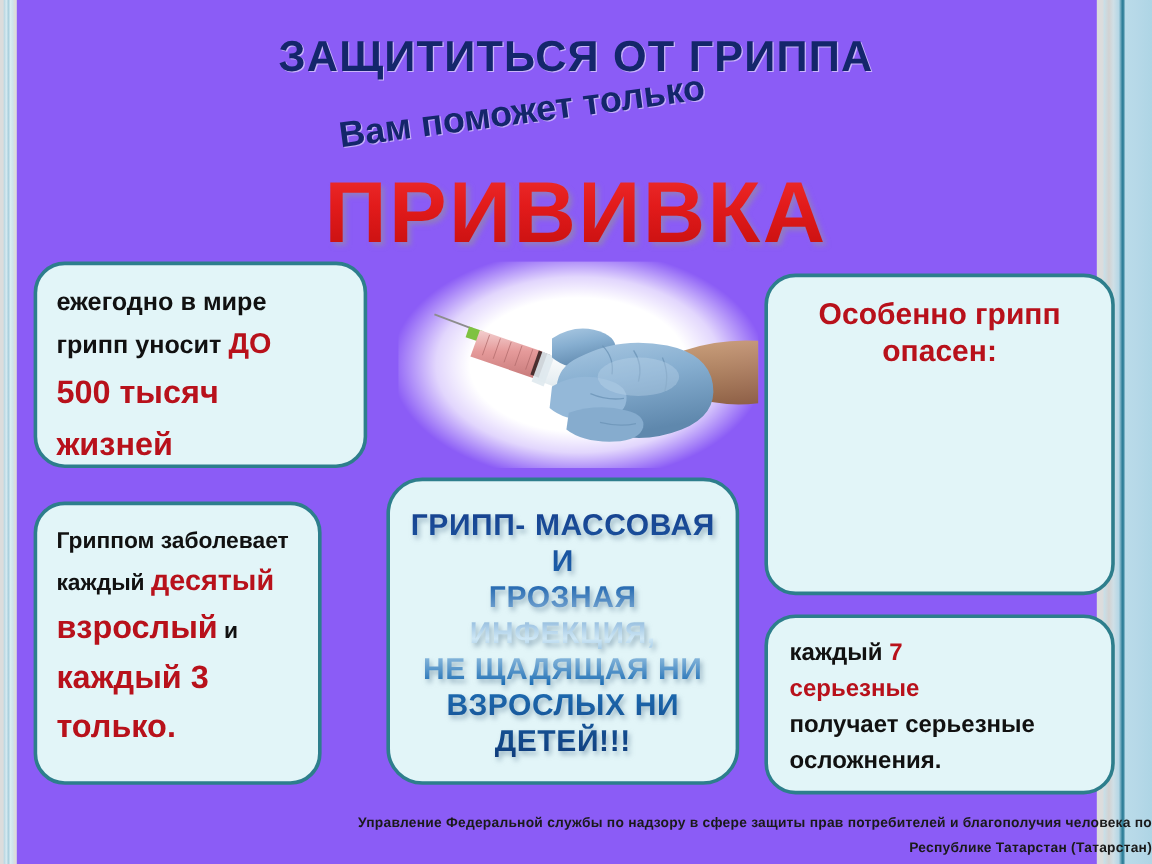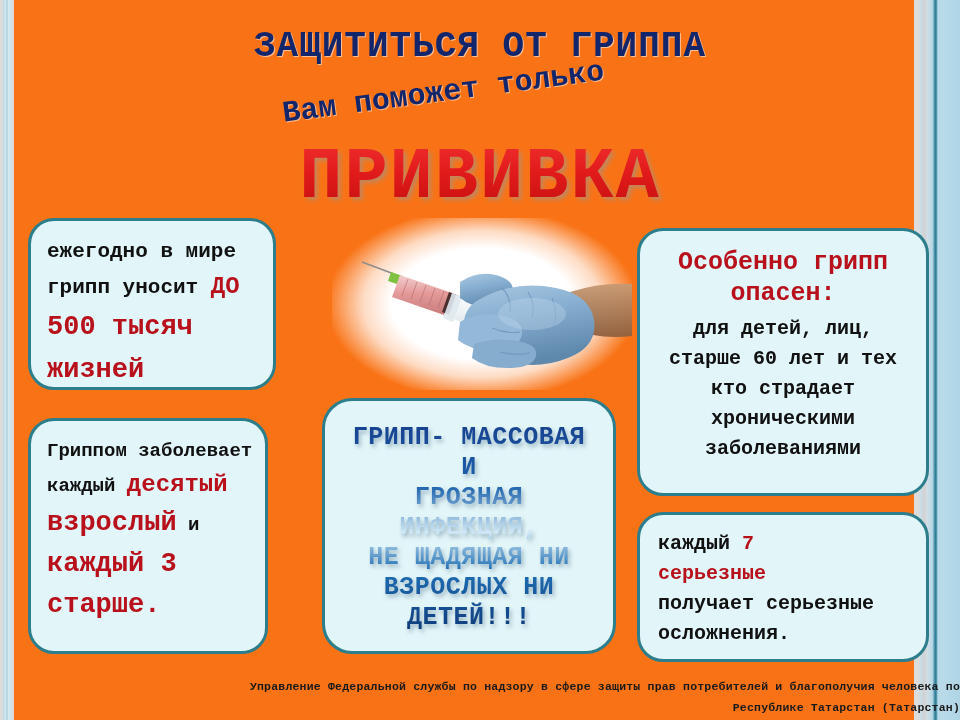--- a/index.html
+++ b/index.html
@@ -6,22 +6,22 @@
   html, body {
     margin: 0;
     padding: 0;
     background: #ffffff;
   }
   #poster {
     position: relative;
     width: 960px;
     height: 720px;
     overflow: hidden;
-    background: #f97316;
-    font-family: Liberation Mono, monospace;
+    background: #8b5cf6;
+    font-family: Liberation Sans, sans-serif;
     -webkit-font-smoothing: antialiased;
   }
 
   
   .edge-band-left {
     position: absolute;
     left: 0; top: 0;
     width: 14px; height: 720px;
     background: linear-gradient(to right,
       #dcdcdc 0%, #dcdcdc 18%,
@@ -99,21 +99,21 @@
     border-radius: 26px;
     padding: 10px 14px;
     font-weight: bold;
     color: #111111;
     text-align: center;
     line-height: 1.42;
   }
   .card .red { color: #b8111b; }
   .card .blk { color: #111111; }
 
-  #card-annual   { left: 28px;  top: 218px; width: 248px; height: 172px;
+  #card-annual   { left: 28px;  top: 218px; width: 278px; height: 172px;
                    font-size: 21px; text-align: left; padding: 14px 16px; line-height: 1.58; }
   #card-tenth    { left: 28px;  top: 418px; width: 240px; height: 236px;
                    font-size: 21px; text-align: left; padding: 14px 16px; line-height: 1.52; }
   #card-mass     { left: 322px; top: 398px; width: 294px; height: 256px;
                    border-radius: 30px; padding: 22px 14px; }
   #card-danger   { left: 637px; top: 228px; width: 292px; height: 268px;
                    font-size: 20px; padding: 16px 14px; line-height: 1.5; }
   #card-seventh  { left: 637px; top: 512px; width: 292px; height: 150px;
                    font-size: 20px; text-align: left; padding: 14px 18px; line-height: 1.5; }
 
@@ -278,46 +278,39 @@
     <div class="line">
       <span class="blk sz-sm">каждый </span><span class="red sz-mid">десятый</span>
     </div>
     <div class="line">
       <span class="red sz-big">взрослый</span><span class="blk sz-sm"> и</span>
     </div>
     <div class="line">
       <span class="red sz-big">каждый 3</span>
     </div>
     <div class="line">
-      <span class="red sz-big">старше.</span>
+      <span class="red sz-big">только.</span>
     </div>
   </div>
 
   <div class="card" id="card-mass">
     <div class="wordart">
       <span class="wl">ГРИПП- МАССОВАЯ И</span>
       <span class="wl">ГРОЗНАЯ ИНФЕКЦИЯ,</span>
       <span class="wl">НЕ ЩАДЯЩАЯ НИ</span>
       <span class="wl">ВЗРОСЛЫХ НИ</span>
       <span class="wl">ДЕТЕЙ!!!</span>
     </div>
   </div>
 
   <div class="card" id="card-danger">
     <div class="card-heading-red">
       <div>Особенно грипп</div>
       <div>опасен:</div>
     </div>
-    <div>
-      <div>для детей,  лиц,</div>
-      <div>старше 60 лет и тех</div>
-      <div>кто страдает</div>
-      <div>хроническими</div>
-      <div>заболеваниями</div>
-    </div>
   </div>
 
   <div class="card" id="card-seventh">
     <div class="line">
       <span class="blk">каждый </span><span class="red">7</span>
     </div>
     <div class="line">
       <span class="red">серьезные</span>
     </div>
     <div class="line">

